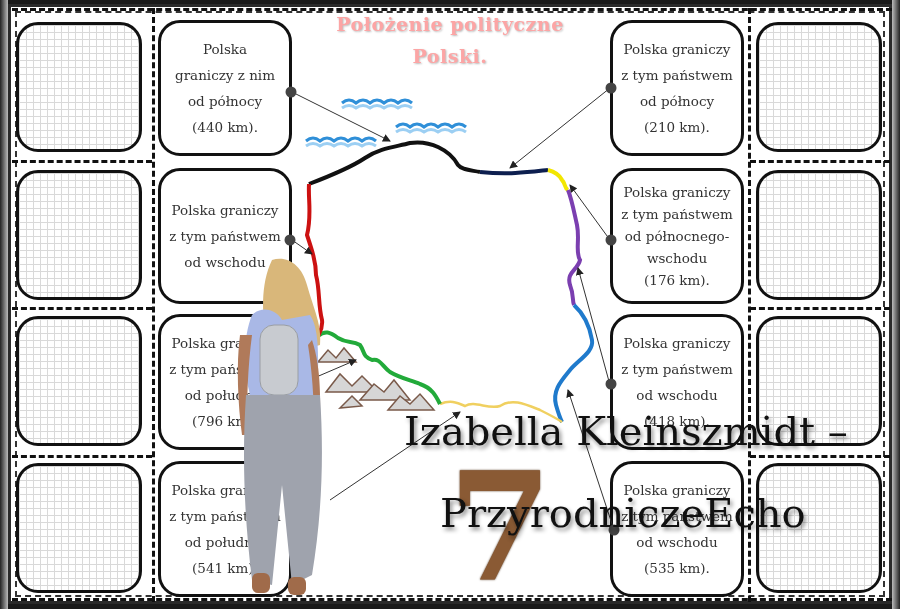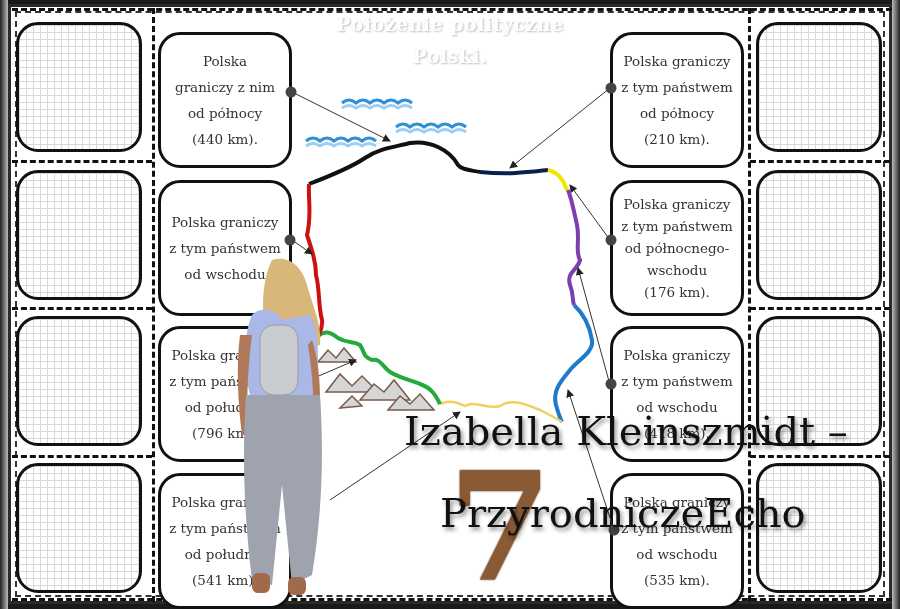--- a/index.html
+++ b/index.html
@@ -8,23 +8,23 @@
   .leftbar{position:absolute;left:0;top:0;width:8px;height:609px;background:linear-gradient(90deg,#222,#bbb);}
   .rightbar{position:absolute;right:0;top:0;width:8px;height:609px;background:linear-gradient(90deg,#bbb,#222);}
   .dash-v{position:absolute;width:0;border-left:3px dashed #111;}
   .dash-h{position:absolute;height:0;border-top:3px dashed #111;}
   .outer-dash{position:absolute;left:4px;top:4px;right:4px;bottom:4px;border:2px dashed #333;}
   .grid-card{position:absolute;width:126px;height:130px;border:3px solid #111;border-radius:22px;box-sizing:border-box;
     background-color:#fff;
     background-image:linear-gradient(#d9d9d9 1px,transparent 1px),linear-gradient(90deg,#d9d9d9 1px,transparent 1px);
     background-size:7px 7px;}
   .text-card{position:absolute;width:134px;height:136px;border:3px solid #111;border-radius:22px;box-sizing:border-box;background:#fff;
-    display:flex;align-items:center;justify-content:center;text-align:center;padding:20px 8px;margin-top:12px;}
+    display:flex;align-items:center;justify-content:center;text-align:center;padding:20px 8px;}
   .text-card .txt{font-family:"DejaVu Serif",serif;font-size:13.5px;line-height:26px;color:#333;}
-  .title{position:absolute;left:300px;top:8px;width:300px;text-align:center;font-family:"DejaVu Serif",serif;font-weight:bold;font-size:19px;line-height:32px;color:#ffffff;letter-spacing:0.5px;text-shadow:1px 1px 2px #bbb;}
+  .title{position:absolute;left:300px;top:8px;width:300px;text-align:center;font-family:"DejaVu Serif",serif;font-weight:bold;font-size:19px;line-height:32px;color:#fca5a5;letter-spacing:0.5px;text-shadow:1px 1px 2px #bbb;}
   svg.overlay{position:absolute;left:0;top:0;}
   .watermark{position:absolute;font-family:"DejaVu Serif",serif;font-size:40px;color:#111;text-shadow:2px 3px 4px rgba(0,0,0,0.45);white-space:nowrap;}
   .seven{position:absolute;left:448px;top:452px;font-family:"DejaVu Serif",serif;font-weight:bold;font-size:150px;line-height:150px;color:#8a5a34;
     text-shadow:0 0 2px #4a2b12;}
   .person{position:absolute;}
 </style>
 </head>
 <body>
 
 <div class="leftbar"></div>

